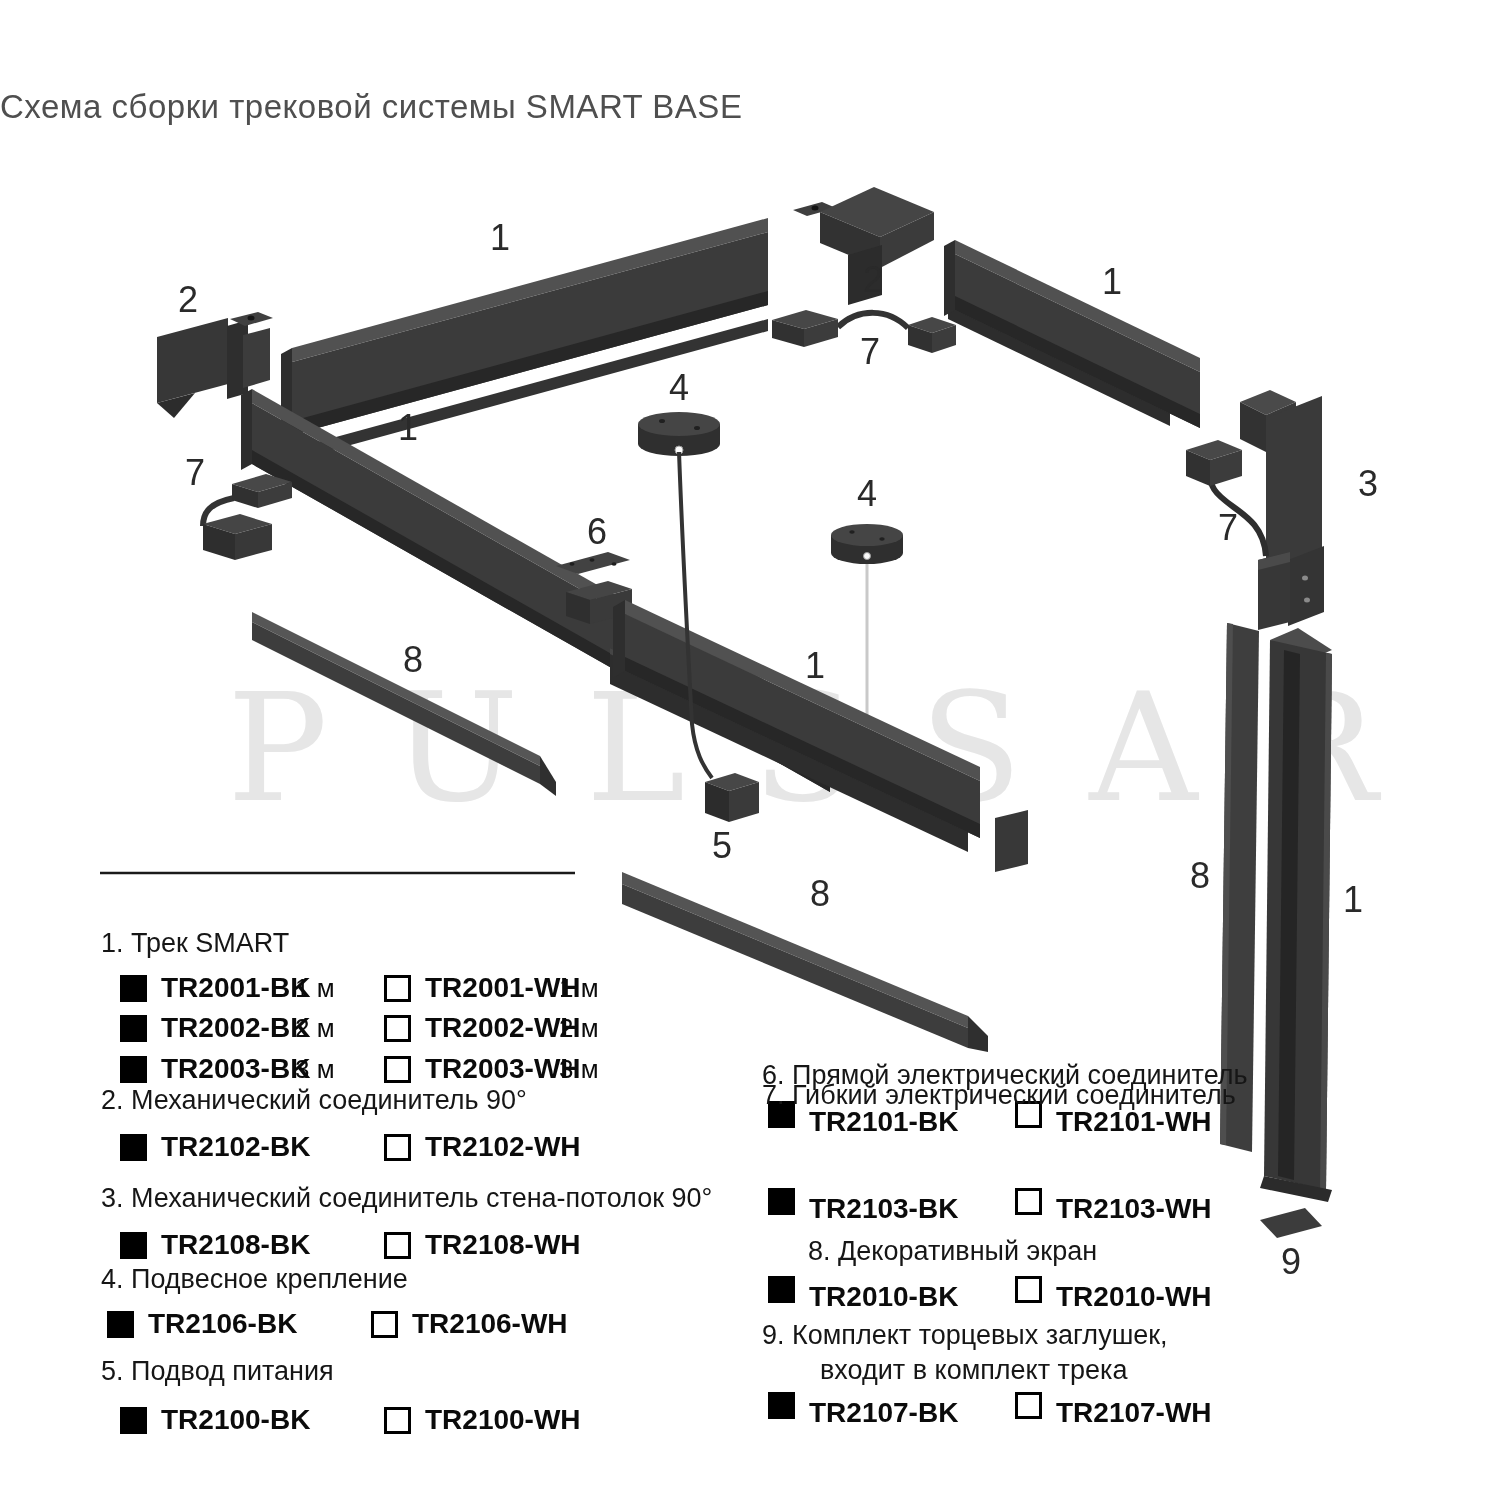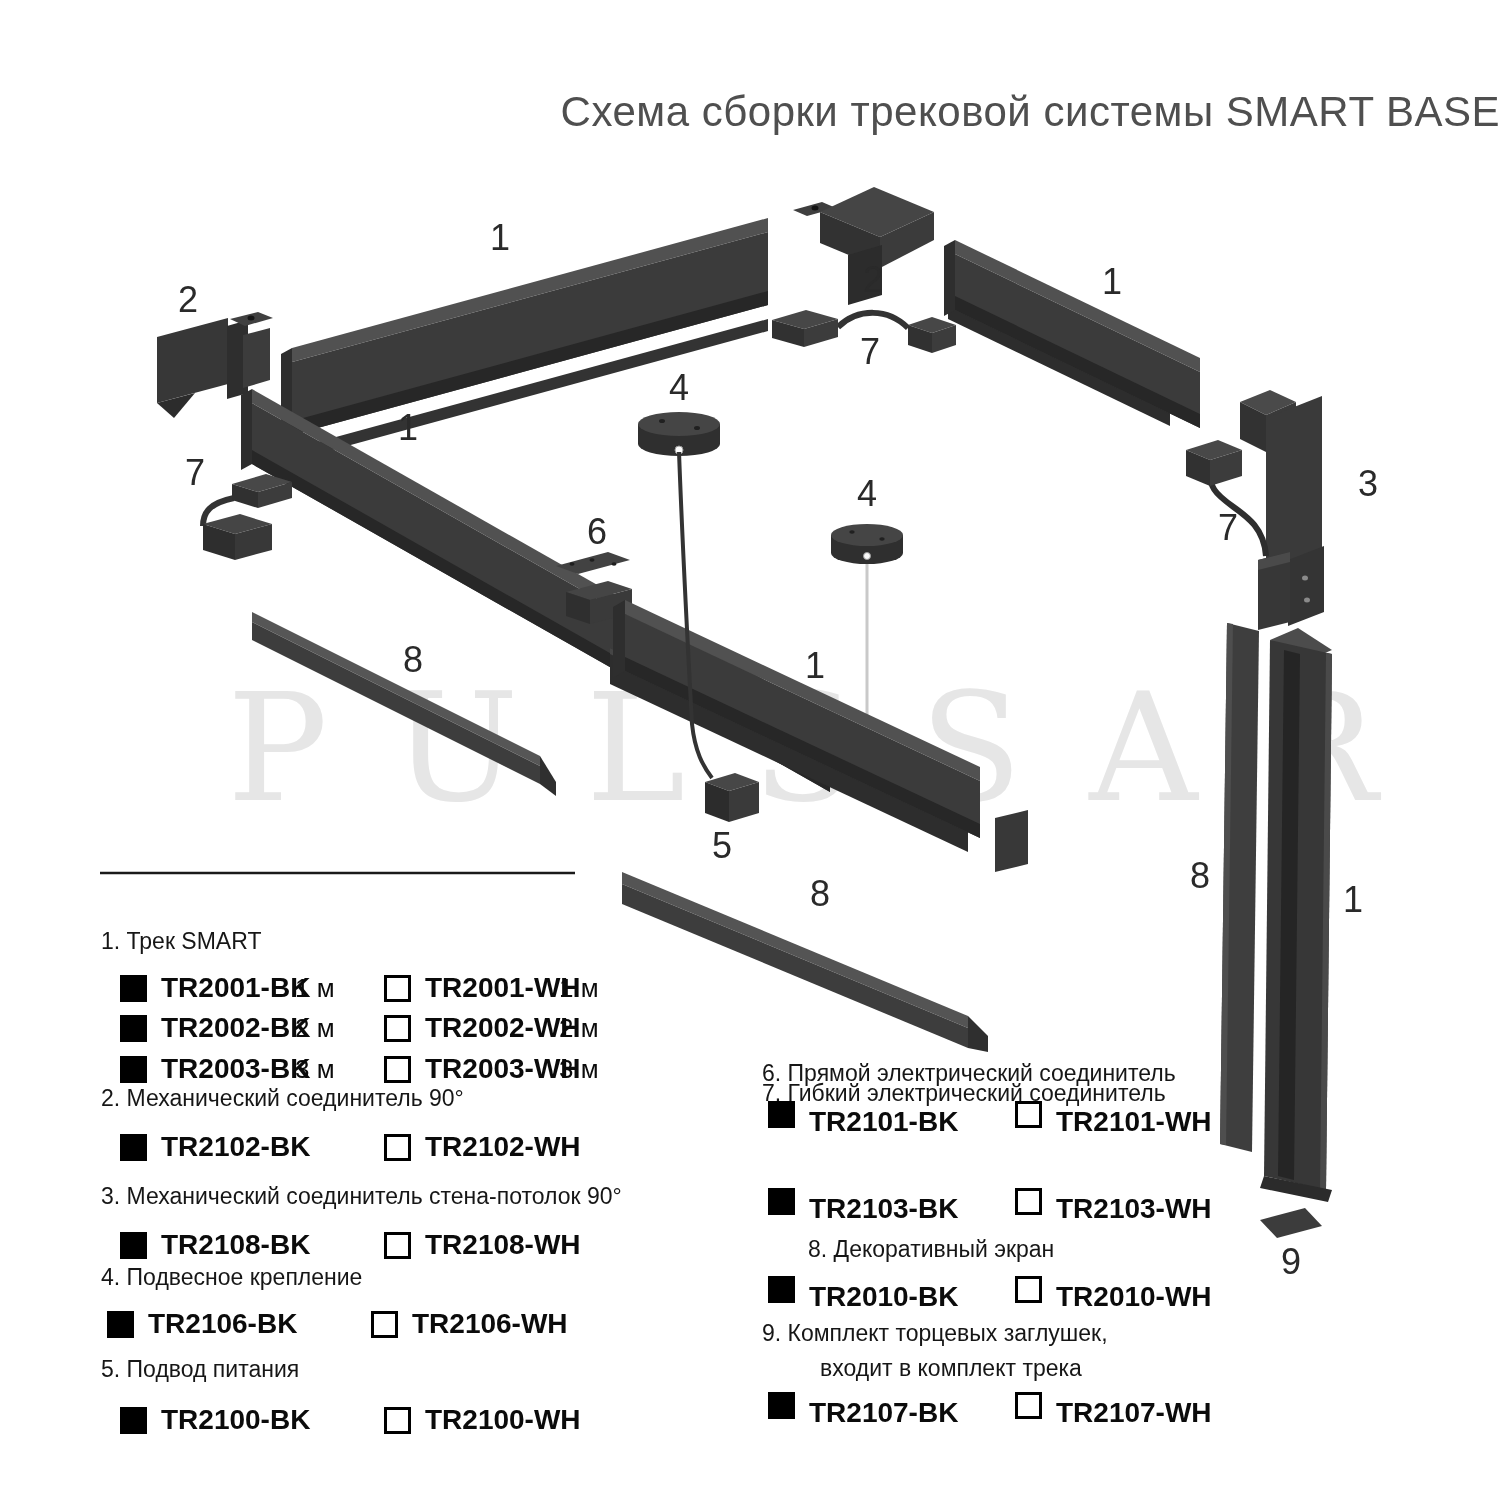--- a/index.html
+++ b/index.html
@@ -1,21 +1,21 @@
 <!DOCTYPE html>
 <html><head>
 <meta charset="utf-8">
 <style>
   html,body{margin:0;padding:0;background:#fff;}
   .page{position:relative;width:1500px;height:1500px;background:#ffffff;
         font-family:"Liberation Sans",sans-serif;overflow:hidden;}
-  .title{position:absolute;top:88px;left:0;width:100%;text-align:right;
-         font-size:42px;font-weight:400;color:#4f4f4f;letter-spacing:.5px;}
+  .title{position:absolute;top:88px;left:0;width:100%;text-align:left;
+         font-size:33px;font-weight:400;color:#4f4f4f;letter-spacing:.5px;}
   .diagram-svg{position:absolute;left:0;top:0;}
-  .lg-h{position:absolute;font-size:23px;color:#161616;white-space:nowrap;}
+  .lg-h{position:absolute;font-size:27px;color:#161616;white-space:nowrap;}
   .lg-row{position:absolute;display:flex;align-items:center;white-space:nowrap;height:28px;}
   .sw{width:27px;height:27px;flex:0 0 27px;}
   .sw.bk{background:#000;}
   .sw.wh{background:#fff;border:3px solid #000;box-sizing:border-box;}
   .code{font-weight:bold;font-size:28px;color:#0b0b0b;margin-left:14px;width:134px;}
   .len{font-weight:normal;font-size:26px;color:#0b0b0b;width:89px;}
   .lg-row.r .code{width:206px;margin-top:16px;}
 </style>
 </head>
 <body>

